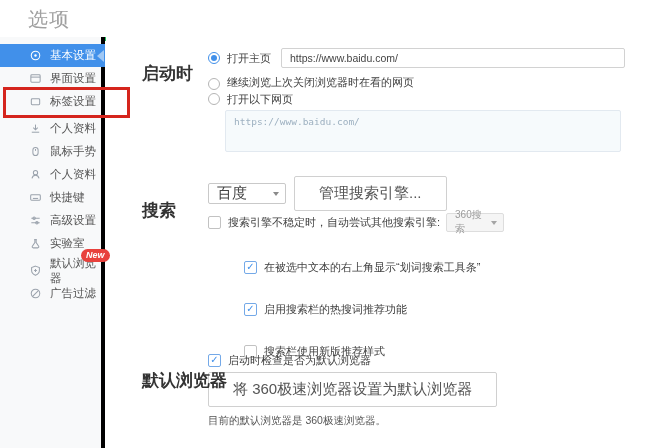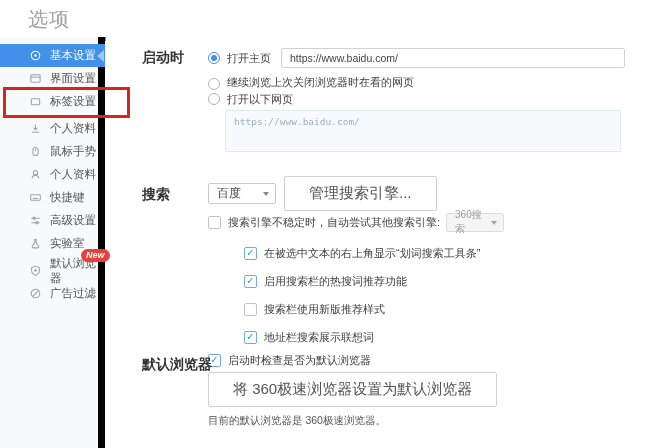--- a/index.html
+++ b/index.html
@@ -10,38 +10,38 @@
   .topbar{position:absolute;top:0;left:0;right:0;height:37px;background:#fff;border-bottom:4px solid #22c55e;}
   .page-title{position:absolute;left:28px;top:6px;font-size:20px;color:#a0a0a0;letter-spacing:1px;}
   .searchbox{position:absolute;left:100px;top:9px;width:122px;height:18px;border:1px solid #dcdcdc;
              border-radius:2px;display:flex;align-items:center;padding:0 5px;gap:4px;background:#fff;box-sizing:border-box;}
   .searchbox svg{flex:0 0 auto;}
   .searchbox input{border:none;outline:none;width:100%;font-size:10px;color:#666;background:transparent;
                    font-family:"Liberation Sans","DejaVu Sans",sans-serif;}
   .searchbox input::placeholder{color:#b3b3b3;}
 
   
-  .sidebar{position:absolute;top:37px;left:0;bottom:0;width:105px;background:#f8f9fa;border-right:7px solid #000000;
+  .sidebar{position:absolute;top:37px;left:0;bottom:0;width:105px;background:#f8f9fa;border-right:4px solid #000000;
            padding-top:7px;box-sizing:border-box;}
   .side-item{height:23px;display:flex;align-items:center;padding-left:29px;font-size:11.5px;color:#555;cursor:pointer;}
   .side-item .icon{color:#9aa2ac;width:13px;height:13px;margin-right:8px;display:flex;align-items:center;}
   .side-item.mt4{margin-top:4px;}
   .side-item.sel{background:#4190ea;color:#fff;position:relative;width:105px;box-sizing:border-box;}
   .side-item.sel .icon{color:#fff;}
   .side-item.sel::after{content:"";position:absolute;right:1px;top:50%;margin-top:-6px;
         border:6px solid transparent;border-right:7px solid rgba(255,255,255,.5);}
   .new-badge{position:absolute;left:81px;top:212px;background:#e8413c;color:#fff;font-size:9px;
              font-style:italic;font-weight:bold;padding:1px 5px 2px;border-radius:8px;z-index:3;}
   .annotation-box{position:absolute;left:3px;top:87px;width:127px;height:31px;border:3px solid #d5251d;
                   box-sizing:border-box;z-index:2;pointer-events:none;}
 
   
   .content{position:absolute;left:106px;top:37px;right:0;bottom:0;background:#fff;font-size:11px;}
   .section{position:absolute;left:36px;right:16px;}
-  .sec-label{position:absolute;left:0;top:3px;font-size:14px;font-weight:bold;color:#333;}
+  .sec-label{position:absolute;left:0;top:16px;font-size:17px;font-weight:bold;color:#333;}
   .ctrls{margin-left:66px;}
   .row{display:flex;align-items:center;}
 
   
   .radio{width:12px;height:12px;border-radius:50%;border:1px solid #b5b5b5;background:#fff;margin-right:7px;
          box-sizing:border-box;position:relative;flex:0 0 auto;cursor:pointer;}
   .radio.on{border-color:#4190ea;}
   .radio.on::after{content:"";position:absolute;left:2px;top:2px;right:2px;bottom:2px;border-radius:50%;background:#4190ea;}
   .cb{width:13px;height:13px;border:1px solid #c2c2c2;border-radius:2px;background:#fff;margin-right:7px;
       box-sizing:border-box;display:flex;align-items:center;justify-content:center;flex:0 0 auto;cursor:pointer;}
@@ -50,37 +50,37 @@
 
   
   .txt-input{height:20px;border:1px solid #d2d2d2;border-radius:2px;padding:0 8px;font-size:10.5px;color:#444;
              outline:none;font-family:"Liberation Sans","DejaVu Sans",sans-serif;box-sizing:border-box;}
   .pages-area{display:block;width:396px;height:42px;margin-left:17px;margin-top:2px;background:#f6fafc;
               border:1px solid #e2e9f0;border-radius:2px;resize:none;outline:none;padding:5px 8px;box-sizing:border-box;
               font-family:"DejaVu Sans Mono",monospace;font-size:9.5px;color:#9db0c0;}
   .btn{height:35px;border:1px solid #d0d0d0;border-radius:2px;background:#fff;color:#555;font-size:15px;
        padding:0 24px;display:inline-flex;align-items:center;cursor:pointer;
        font-family:"Liberation Sans","DejaVu Sans",sans-serif;}
-  .select{height:21px;border:1px solid #c9c9c9;border-radius:2px;background:#fff;color:#444;font-size:12px;
-          display:inline-flex;align-items:center;justify-content:space-between;padding:0 6px 0 8px;width:68px;
+  .select{height:21px;border:1px solid #c9c9c9;border-radius:2px;background:#fff;color:#444;font-size:15px;
+          display:inline-flex;align-items:center;justify-content:space-between;padding:0 6px 0 8px;width:78px;
           box-sizing:border-box;cursor:pointer;}
   .select.disabled{height:19px;width:58px;background:#f5f5f5;border-color:#ddd;color:#9c9c9c;font-size:10px;margin-left:6px;}
   .caret{width:0;height:0;border:3.5px solid transparent;border-top:4.5px solid #8a8a8a;margin-top:4px;flex:0 0 auto;}
   .select.disabled .caret{border-top-color:#a5a5a5;}
   .status-text{font-size:10.5px;color:#555;}
 
   
   #sec-startup{top:9px;}
   #sec-startup .r1{height:24px;}
   #sec-startup .r2{height:20px;align-items:flex-end;}
   #sec-startup .r3{height:18px;}
   #sec-search{top:146px;}
   #sec-search .r1{height:21px;}
   #sec-search .r2{height:20px;margin-top:8px;}
-  #sec-search .cbrow{height:14px;margin-top:14px;padding-left:36px;}
+  #sec-search .cbrow{height:14px;margin-top:28px;padding-left:36px;}
   #sec-default{top:316px;}
   #sec-default .r1{height:14px;}
   #sec-default .btn{margin-top:5px;}
   #sec-default .status-text{display:block;margin-top:7px;}
   .opt-label{color:#404040;}
   .hp-input{width:344px;margin-left:10px;}
 </style>
 </head>
 <body>
 

